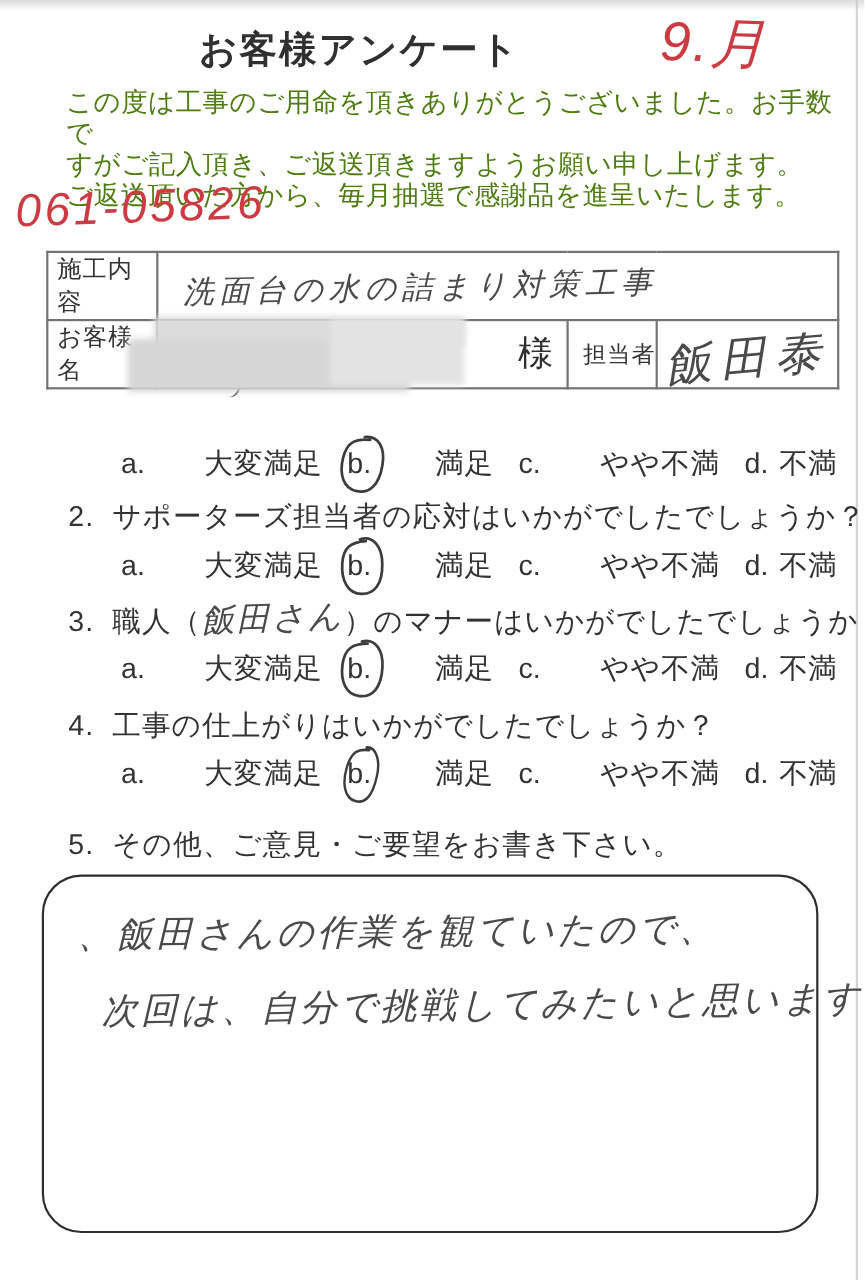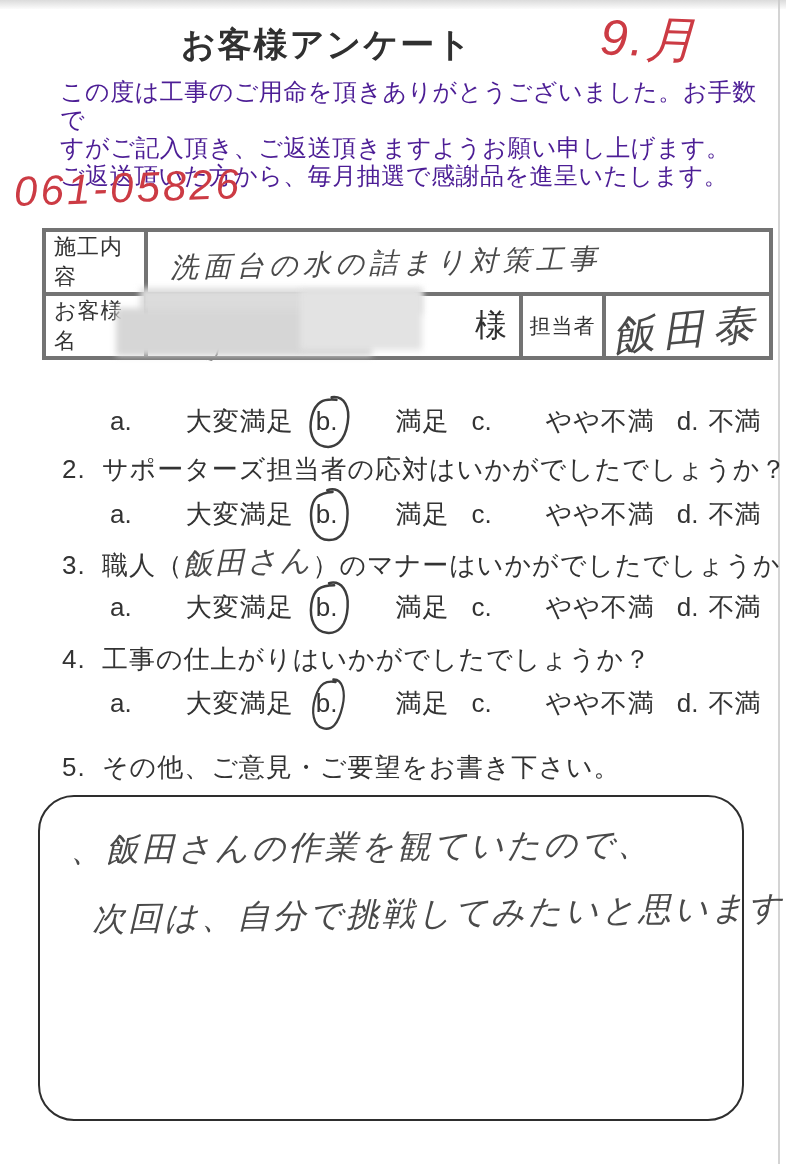--- a/index.html
+++ b/index.html
@@ -20,32 +20,32 @@
   .title{position:absolute;left:0;top:22px;width:654px;text-align:center;
     font-size:34px;font-weight:600;letter-spacing:2px;color:#303030;}
 
   .hw{color:#4a4a4a;}
   .red{color:#cc3b44;}
 
   .month-note{position:absolute;left:600px;top:6px;font-size:50px;
     font-style:italic;letter-spacing:2px;transform:rotate(2deg);font-weight:400;}
 
   .intro{position:absolute;left:60px;top:80px;width:700px;
-    font-size:24px;line-height:28px;color:#4c1d95;letter-spacing:.5px;font-family:Liberation Mono, monospace;}
+    font-size:24px;line-height:28px;color:#4d7c0f;letter-spacing:.5px;}
 
   .ref-code{position:absolute;left:14px;top:164px;font-size:42px;
     font-style:italic;letter-spacing:3px;transform:rotate(-2deg);}
 
   .company{position:absolute;left:254px;top:168px;font-size:28px;
     letter-spacing:1px;color:#333;}
 
   
   .info-table{position:absolute;left:42px;top:228px;border-collapse:collapse;
     table-layout:fixed;z-index:1;}
-  .info-table td{border:4px solid #737373;padding:0;vertical-align:middle;}
+  .info-table td{border:2px solid #737373;padding:0;vertical-align:middle;}
   .lbl{font-size:22px;color:#333;padding-left:8px !important;letter-spacing:1px;}
   .work-value{display:block;padding-left:22px;font-size:28px;letter-spacing:5px;
     transform:rotate(-1.2deg);font-style:italic;white-space:nowrap;}
   .cust-cell{position:relative;}
   .cust-suffix{position:absolute;right:12px;top:50%;transform:translateY(-50%);
     font-size:32px;color:#303030;}
   .staff-lbl{font-size:21px;text-align:center;letter-spacing:1px;}
   .staff-name{display:block;font-size:42px;letter-spacing:8px;font-style:italic;
     transform:rotate(-5deg) translateY(4px);padding-left:6px;white-space:nowrap;}
 
@@ -109,21 +109,21 @@
       <td style="width:90px;" class="lbl">施工内容</td>
       <td style="width:613px;" colspan="3">
         <span class="work-value hw">洗面台の水の詰まり対策工事</span>
       </td>
     </tr>
     <tr style="height:56px;">
       <td style="width:90px;margin-top:36px;" class="lbl">お客様名</td>
       <td style="width:371px;" class="cust-cell">
         <span class="cust-suffix">様</span>
       </td>
-      <td style="width:79px;" class="staff-lbl">担当者</td>
+      <td style="width:79px;text-align:right;" class="staff-lbl">担当者</td>
       <td style="width:163px;">
         <span class="staff-name hw">飯田泰</span>
       </td>
     </tr>
   </tbody>
     </table>
 
   <div class="blob blob1"></div>
   <div class="blob blob2"></div>
   <div class="blob blob3"></div>

